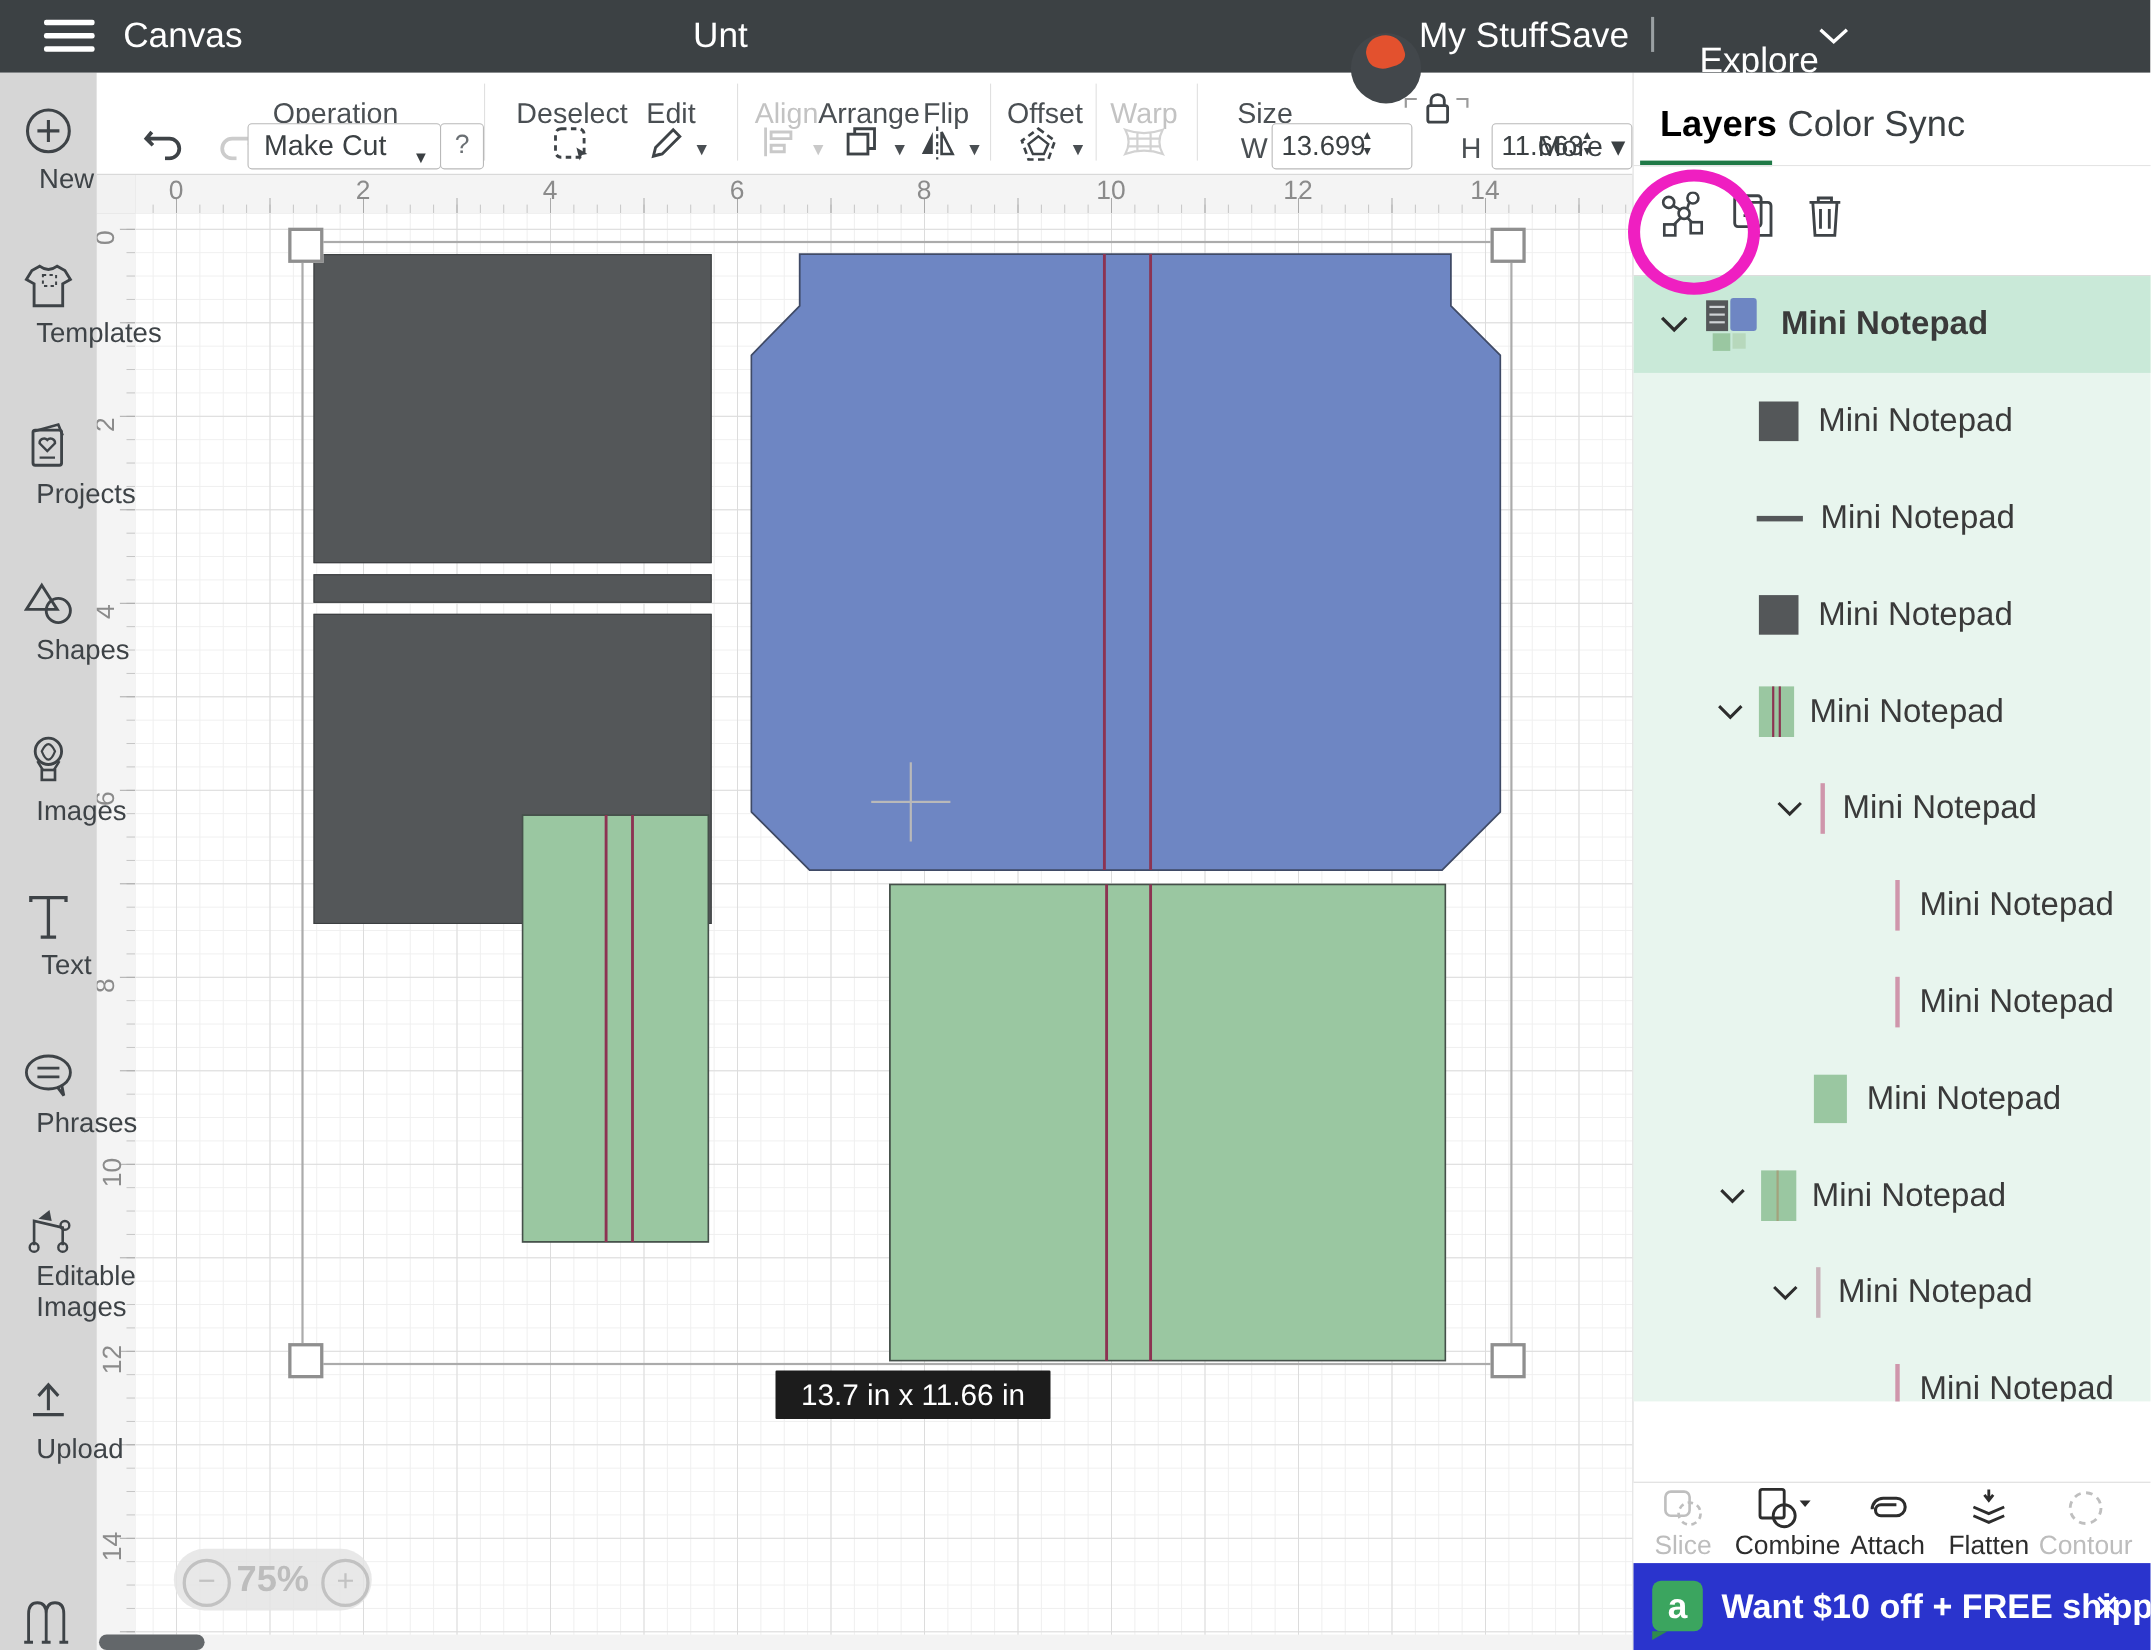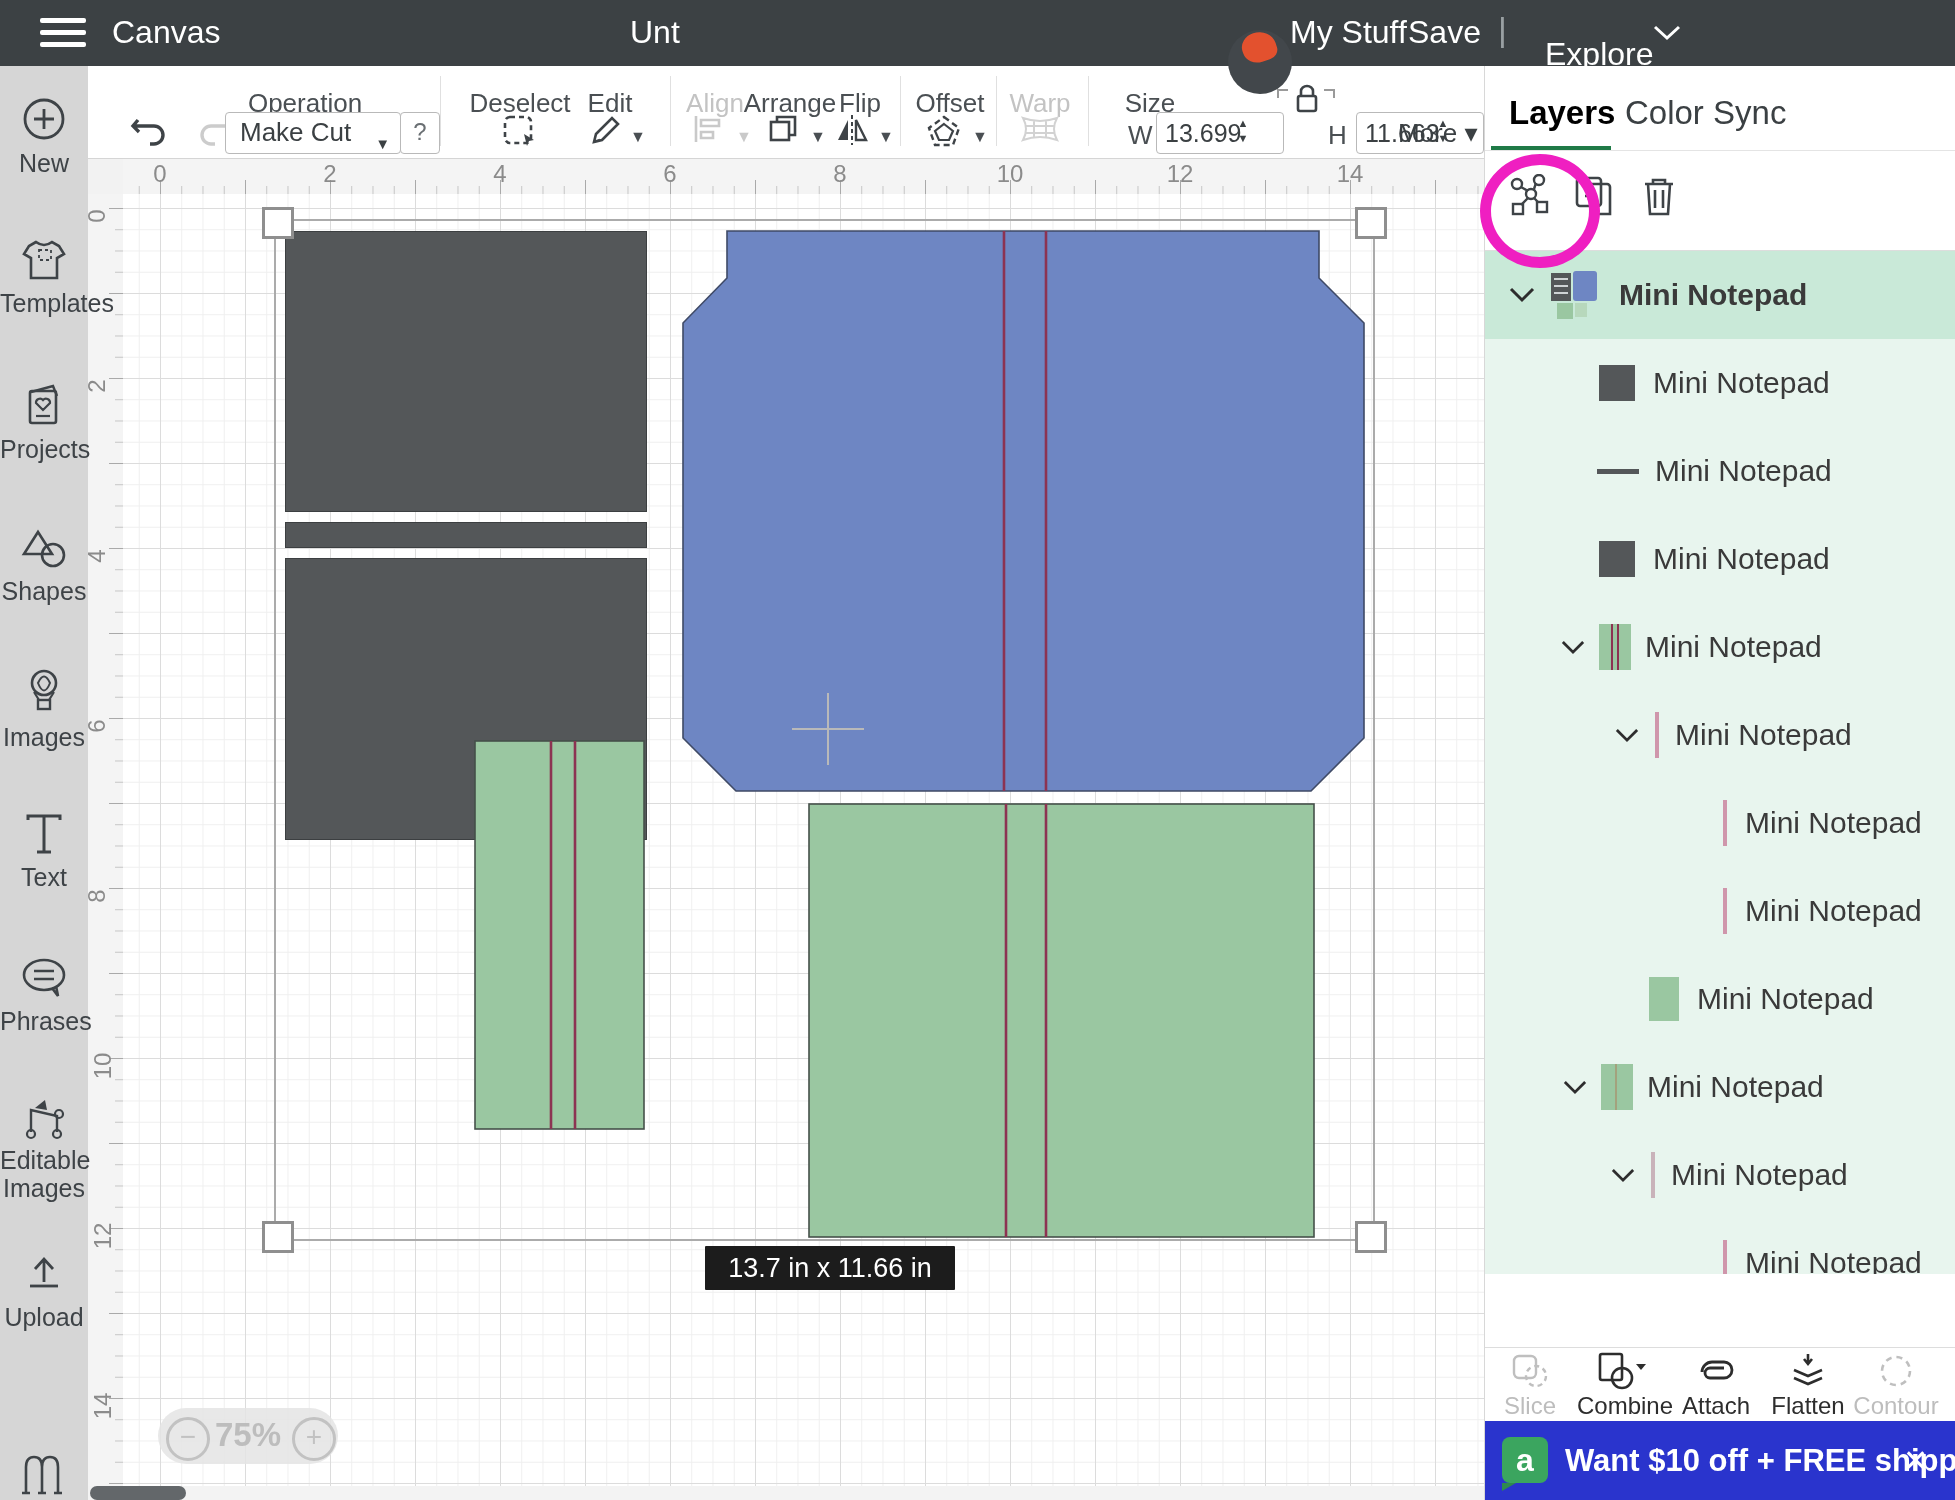--- a/index.html
+++ b/index.html
@@ -42,21 +42,21 @@
        font-size:25px;color:#3b4043;padding:0 22px 0 8px;background:#fff;}
   .stepper{position:absolute;top:50px;width:14px;font-size:11px;line-height:15px;color:#3b4043;text-align:center;}
   #wh-label-w{position:absolute;left:1040px;top:54px;font-size:26px;color:#4a4f53;}
   #wh-label-h{position:absolute;left:1240px;top:54px;font-size:26px;color:#4a4f53;}
   #lock-wrap{position:absolute;left:1188px;top:14px;width:46px;height:34px;}
   #more-btn{position:absolute;left:1310px;top:52px;font-size:26px;color:#3b4043;cursor:pointer;}
 
   
   #sidebar{left:0;top:66px;width:88px;height:1434px;background:#d6d6d6;z-index:20;}
   .sb-item{position:absolute;left:0;width:88px;text-align:center;cursor:pointer;}
-  .sb-item .lbl{font-size:25px;color:#3e4347;line-height:30px;}
+  .sb-item .lbl{font-size:25px;color:#3e4347;line-height:30px;padding-left:33px;}
   .sb-item svg{margin:0 auto 6px auto;}
 
   
   #ruler-corner{left:88px;top:158px;width:35px;height:36px;background:#f2f2f2;border-right:1px solid #c9c9c9;border-bottom:1px solid #c9c9c9;}
   #hruler{left:123px;top:158px;width:1361px;height:36px;background:#f4f4f4;border-bottom:1px solid #c9c9c9;
      background-image:linear-gradient(to right,#a9a9a9 0 1px,transparent 1px),linear-gradient(to right,#c4c4c4 0 1px,transparent 1px);
      background-size:85px 14px,21.25px 8px;background-repeat:repeat-x;background-position:37px bottom,37px bottom;}
   .hnum{position:absolute;top:2px;font-size:24px;color:#8b8b8b;transform:translateX(-50%);}
   #vruler{left:88px;top:194px;width:35px;height:1294px;background:#f4f4f4;border-right:1px solid #c9c9c9;
      background-image:linear-gradient(to bottom,#a9a9a9 0 1px,transparent 1px),linear-gradient(to bottom,#c4c4c4 0 1px,transparent 1px);

